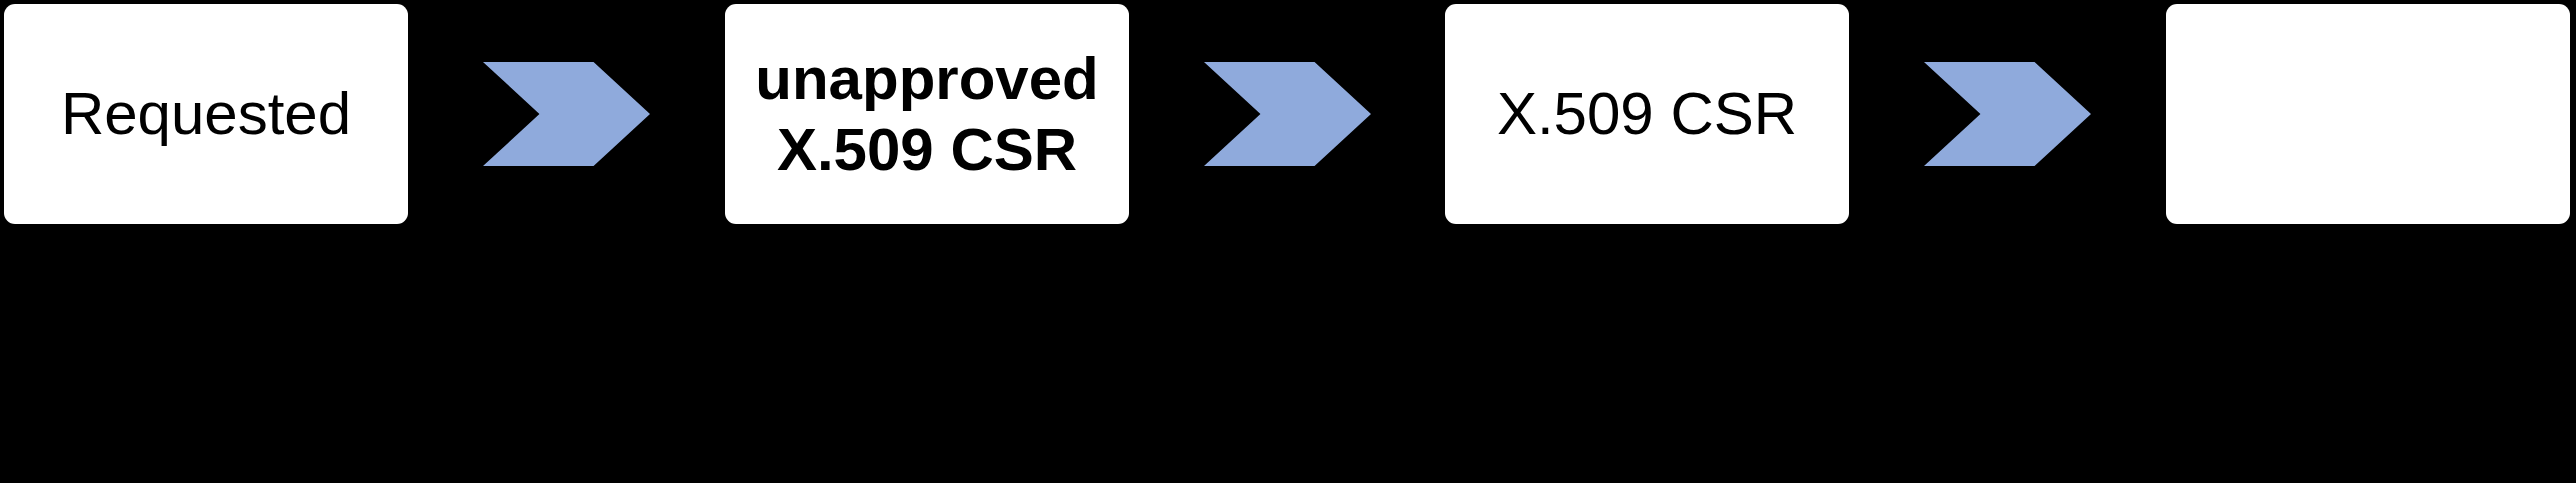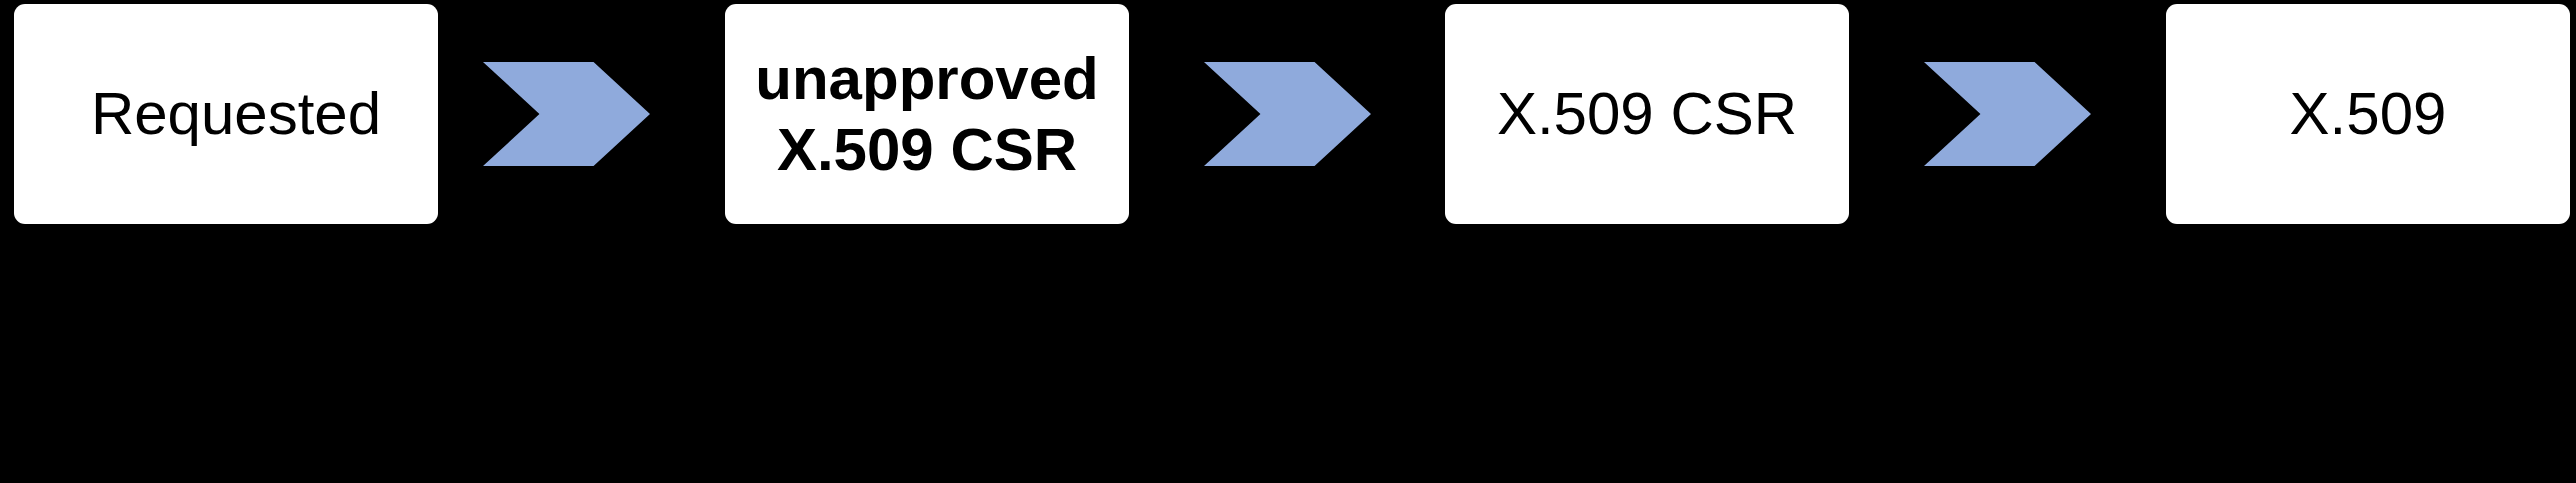--- a/index.html
+++ b/index.html
@@ -28,21 +28,21 @@
     justify-content: center;
     text-align: center;
   }
   .step .line {
     display: block;
     color: var(--box-text, #000000);
     font-size: 60px;
     line-height: 71px;
     white-space: nowrap;
   }
-  .step.pos-0 { left: 14px; padding-left: 20px; }
+  .step.pos-0 { left: 4px; }
   .step.pos-1 { left: 725px; font-weight: bold; }
   .step.pos-2 { left: 1445px; }
   .step.pos-3 { left: 2166px; }
   .chevron {
     position: absolute;
     top: 62px;
     width: 167px;
     height: 104px;
     background: var(--arrow-fill, #8FAADC);
     clip-path: polygon(0% 0%, 66.2% 0%, 100% 50%, 66.2% 100%, 0% 100%, 33.8% 50%);
@@ -69,17 +69,16 @@
 
   <div class="chevron pos-1"></div>
 
   <div class="step pos-2">
     <span class="line">X.509 CSR</span>
   </div>
 
   <div class="chevron pos-2"></div>
 
   <div class="step pos-3">
-    <span class="line">X.509</span>
   </div>
 
 </div>
 
 
 </body></html>

